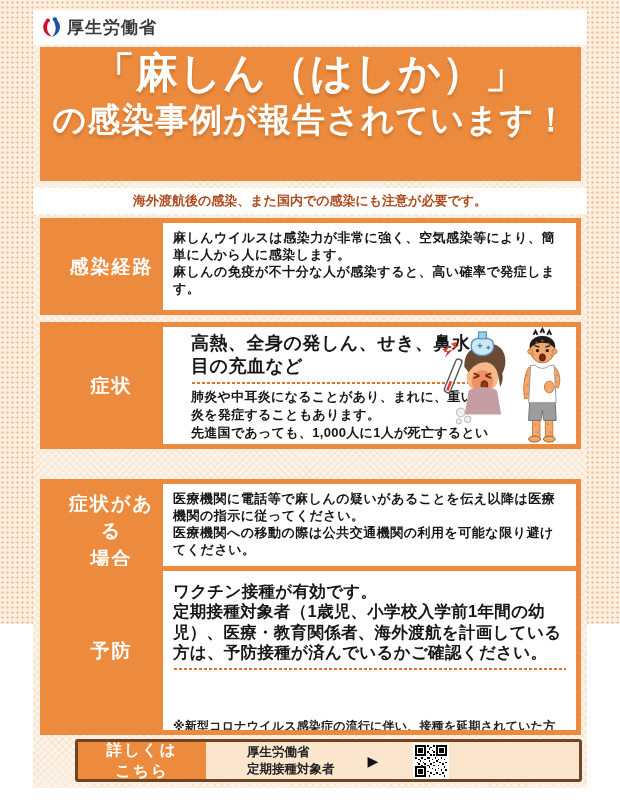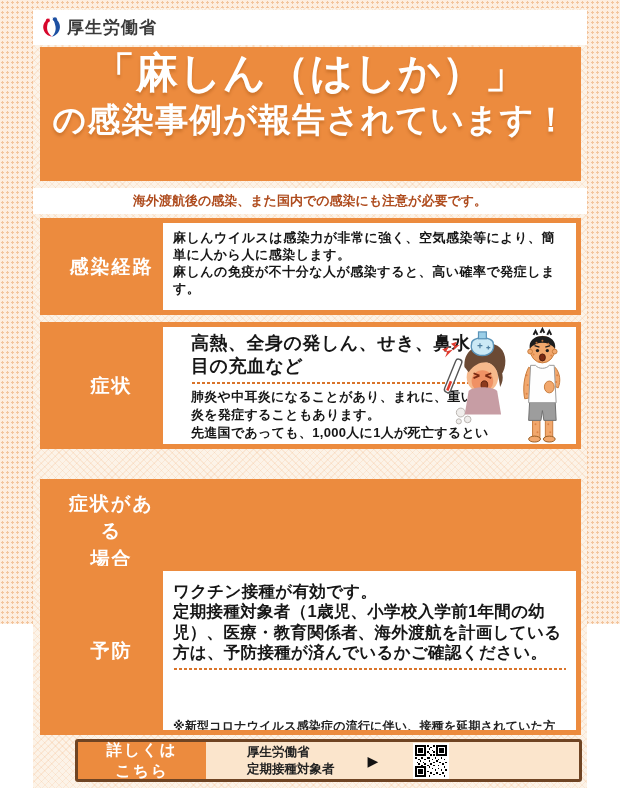--- a/index.html
+++ b/index.html
@@ -217,20 +217,24 @@
               <circle cx="114" cy="108" r="1"></circle>
           </g>
         </svg>
       </span>
     </div>
   </div>
 
   <div class="row r3">
     <div class="label">症状がある
 場合</div>
+    <div class="content">
+      <div class="body-text">医療機関に電話等で麻しんの疑いがあることを伝え以降は医療機関の指示に従ってください。
+医療機関への移動の際は公共交通機関の利用を可能な限り避けてください。</div>
+    </div>
   </div>
 
   <div class="row r4">
     <div class="label">予防</div>
     <div class="content">
       <div class="prev-text">ワクチン接種が有効です。
 定期接種対象者（1歳児、小学校入学前1年間の幼児）、医療・教育関係者、海外渡航を計画している方は、予防接種が済んでいるかご確認ください。</div>
       <div class="dotted"></div>
       <div class="prev-note">※新型コロナウイルス感染症の流行に伴い、接種を延期されていた方は、規定の接種時期ではない時期に接種を行った場合についても、定期接種として取り扱われ得ますので、お住まいの市町村にご相談ください。</div>
     </div>

